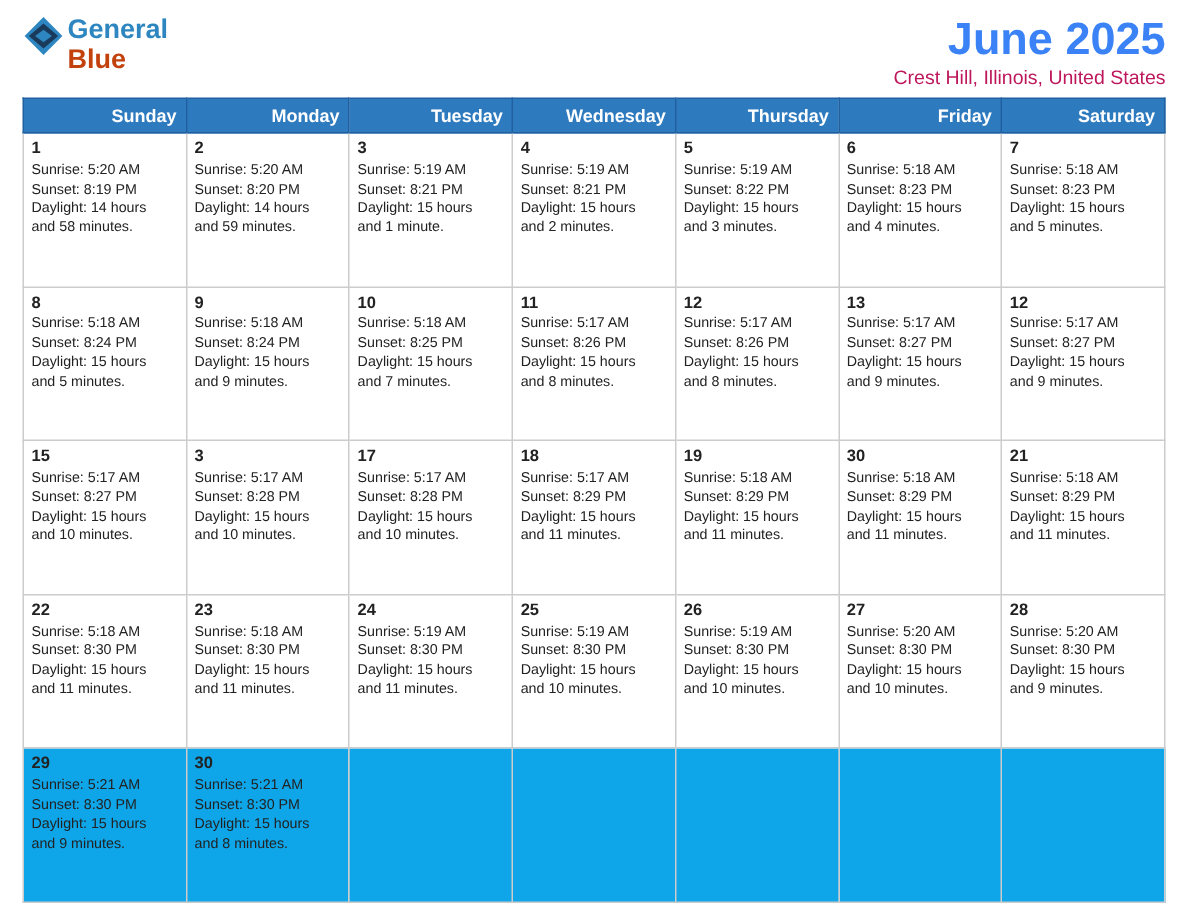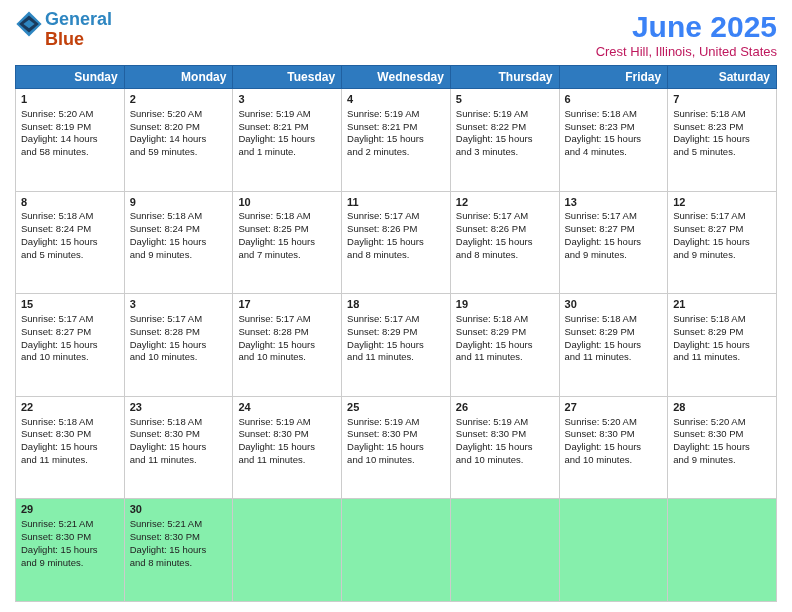--- a/index.html
+++ b/index.html
@@ -77,21 +77,21 @@
       color: #222;
       line-height: 1.35;
     }
     .calendar td .day-num {
       font-size: 11px;
       font-weight: bold;
       display: block;
       margin-bottom: 1px;
     }
     .calendar tr:last-child td {
-      background: #86efac;
+      background: #0ea5e9;
     }
     .calendar td.empty {
       background: #f9f9f9;
     }
   </style>
 </head>
 <body>
 
 <div class="page">
   <div class="header">

